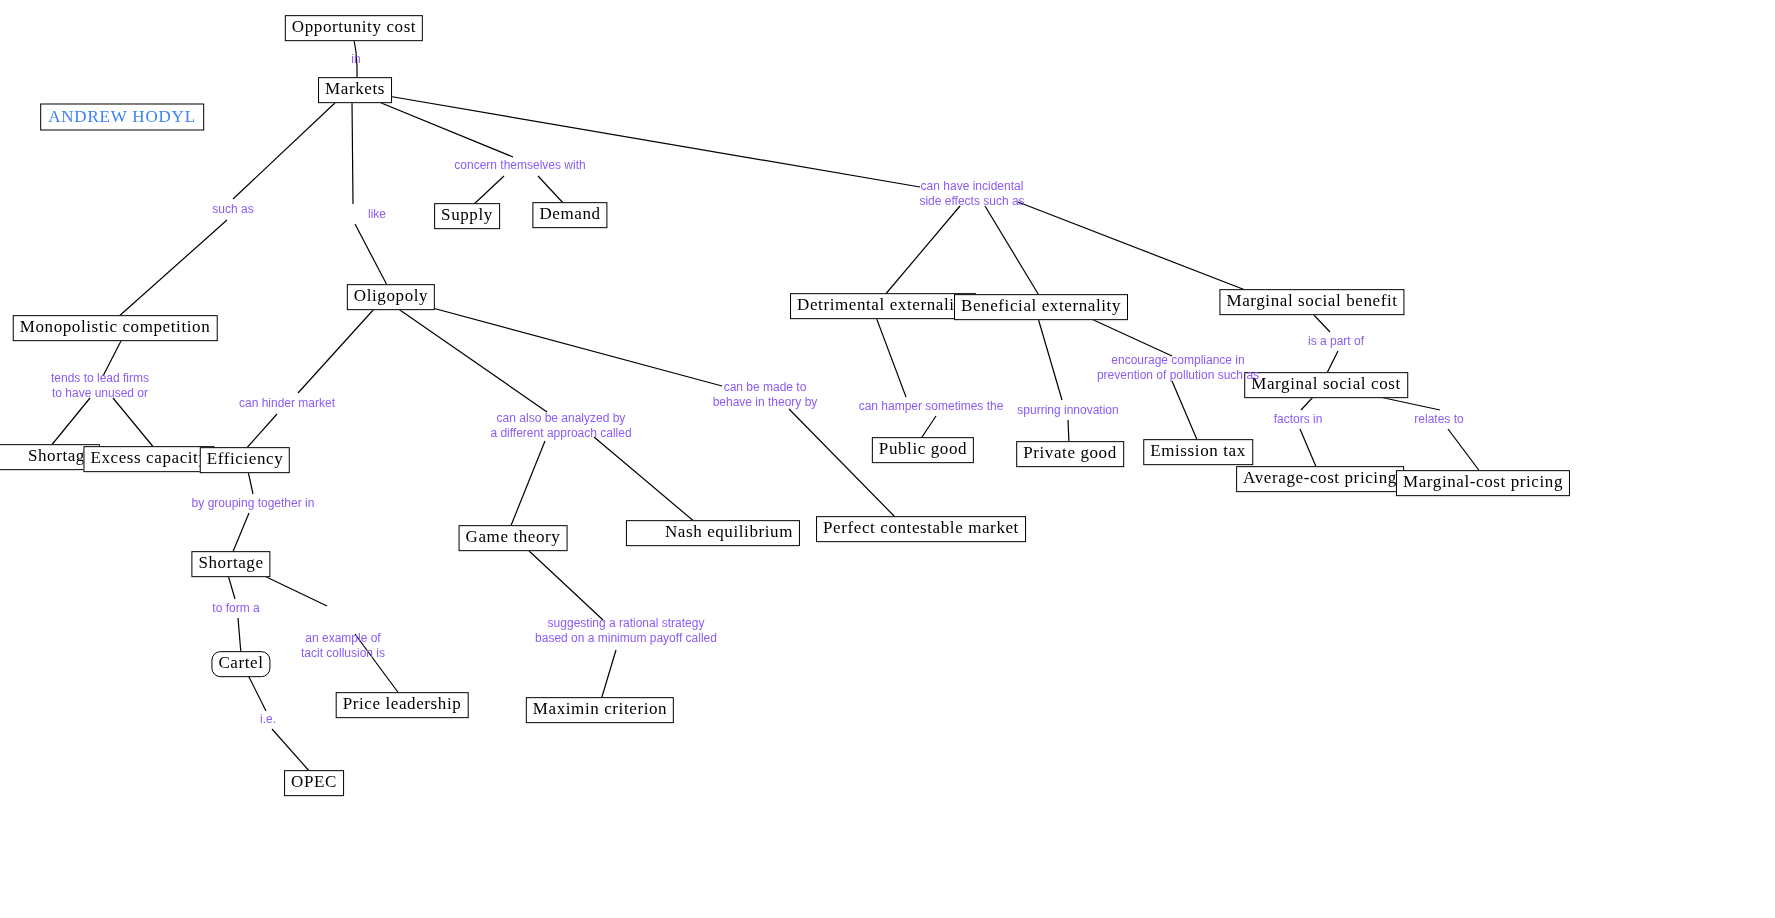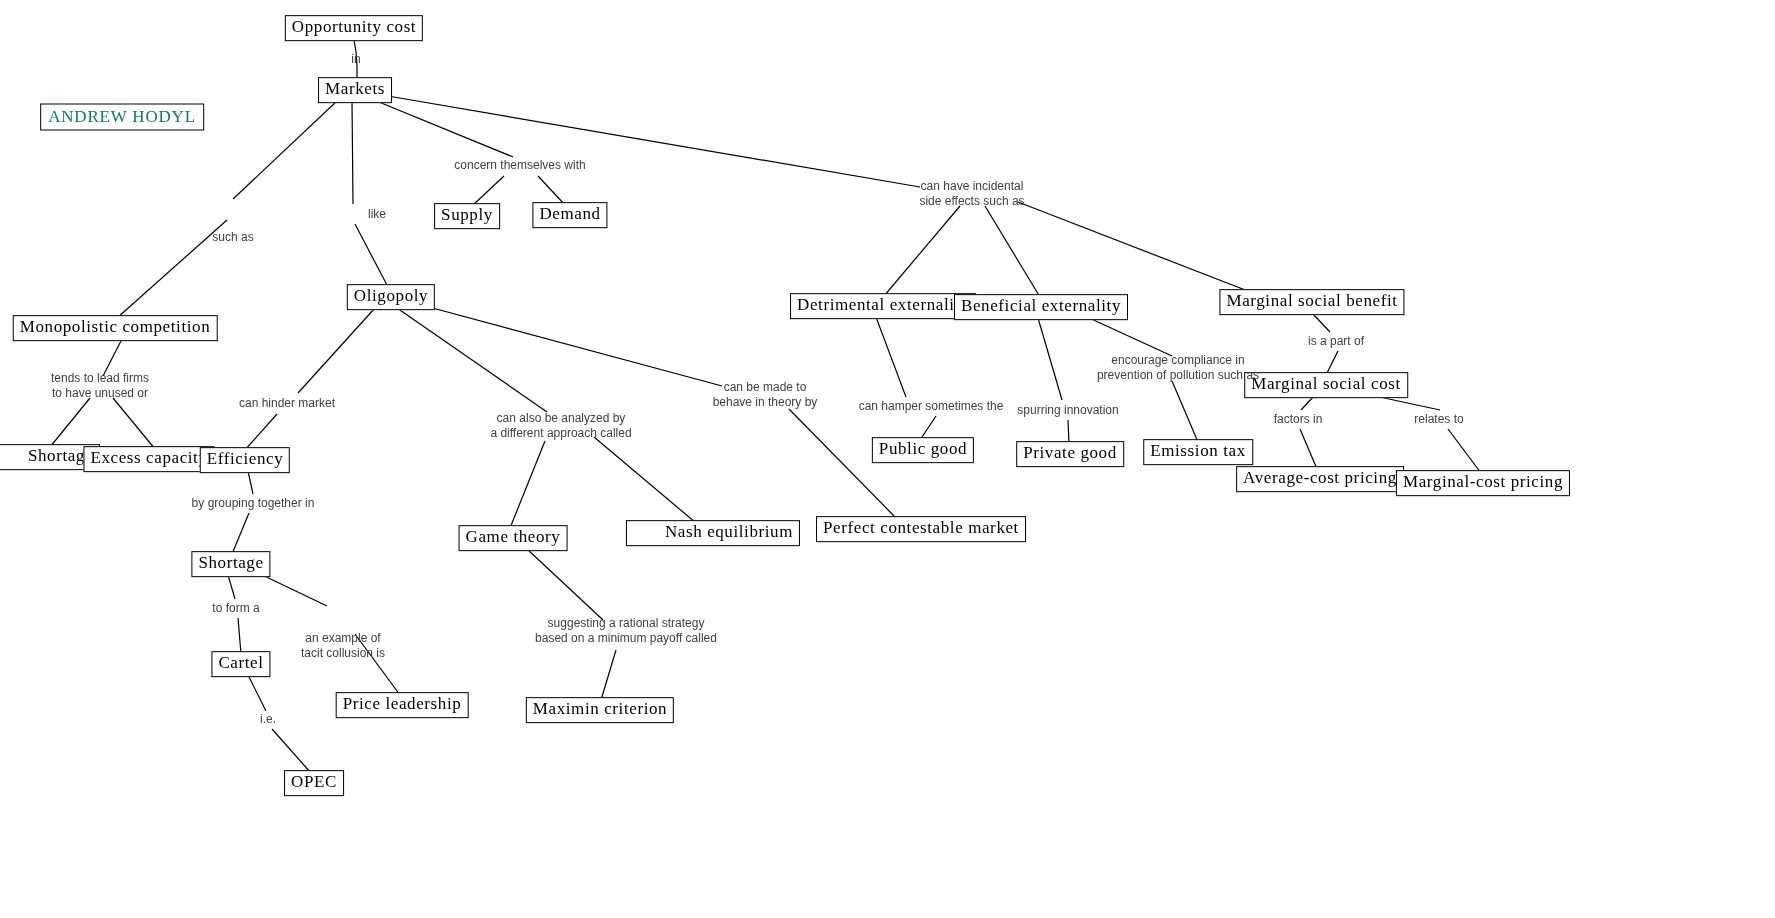--- a/index.html
+++ b/index.html
@@ -33,34 +33,34 @@
     line-height: 1.1;
     white-space: nowrap;
     padding: 2px 6px 3px 6px;
     box-sizing: border-box;
     letter-spacing: 0.6px;
     transform: translate(-50%, -50%);
     text-align: center;
   }
   .edge-label {
     position: absolute;
-    color: #404040;
+    color: #8b5cf6;
     font-family: "Liberation Sans", "DejaVu Sans", sans-serif;
     font-size: 12px;
     line-height: 1.25;
     white-space: pre;
     text-align: center;
     transform: translate(-50%, -50%);
     background: transparent;
   }
   .author-box {
     position: absolute;
     border: 1px solid #000000;
     background: #ffffff;
-    color: #0f766e;
+    color: #3b82f6;
     font-family: "Liberation Serif", "DejaVu Serif", serif;
     font-size: 17px;
     padding: 2px 7px 3px 7px;
     white-space: nowrap;
     transform: translate(-50%, -50%);
     letter-spacing: 0.8px;
   }
 </style>
 </head>
 <body>
@@ -132,28 +132,28 @@
       <div class="node" style="left: 245px; top: 460px;">Efficiency</div>
       <div class="node" style="left: 923px; top: 450px;">Public good</div>
       <div class="node" style="left: 1070px; top: 454px;">Private good</div>
       <div class="node" style="left: 1198px; top: 452px;">Emission tax</div>
       <div class="node" style="left: 1320px; top: 479px;">Average-cost pricing</div>
       <div class="node" style="left: 1483px; top: 483px;">Marginal-cost pricing</div>
       <div class="node" style="left: 513px; top: 538px;">Game theory</div>
       <div class="node" style="left: 713px; top: 533px; padding-left: 38px;">Nash equilibrium</div>
       <div class="node" style="left: 921px; top: 529px;">Perfect contestable market</div>
       <div class="node" style="left: 231px; top: 564px;">Shortage</div>
-      <div class="node" style="left: 241px; top: 664px;">Cartel</div>
+      <div class="node" style="left: 241px; top: 664px; border-radius: 9px;">Cartel</div>
       <div class="node" style="left: 402px; top: 705px;">Price leadership</div>
       <div class="node" style="left: 600px; top: 710px;">Maximin criterion</div>
       <div class="node" style="left: 314px; top: 783px;">OPEC</div>
     </div>
   <div id="label-layer">
       <div class="edge-label" style="left: 356px; top: 59px;">in</div>
-      <div class="edge-label" style="left: 233px; top: 209px; margin-top: 28px;">such as</div>
+      <div class="edge-label" style="left: 233px; top: 209px;">such as</div>
       <div class="edge-label" style="left: 353px; top: 214px; padding-left: 48px;">like</div>
       <div class="edge-label" style="left: 520px; top: 165px;">concern themselves with</div>
       <div class="edge-label" style="left: 972px; top: 194px;">can have incidental
 side effects such as</div>
       <div class="edge-label" style="left: 100px; top: 386px;">tends to lead firms
 to have unused or</div>
       <div class="edge-label" style="left: 287px; top: 403px;">can hinder market</div>
       <div class="edge-label" style="left: 561px; top: 426px;">can also be analyzed by
 a different approach called</div>
       <div class="edge-label" style="left: 765px; top: 395px;">can be made to

